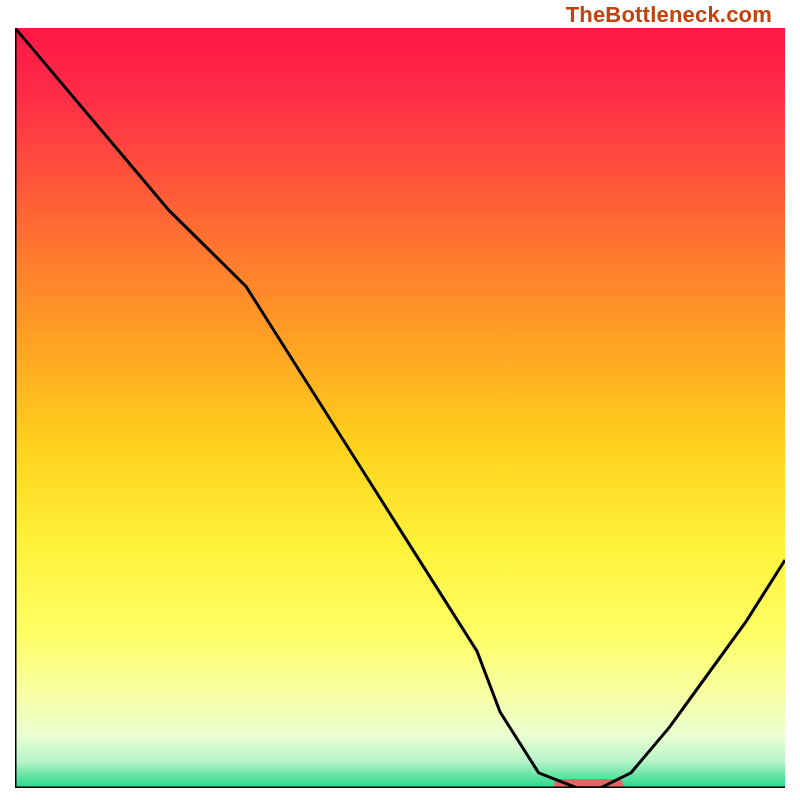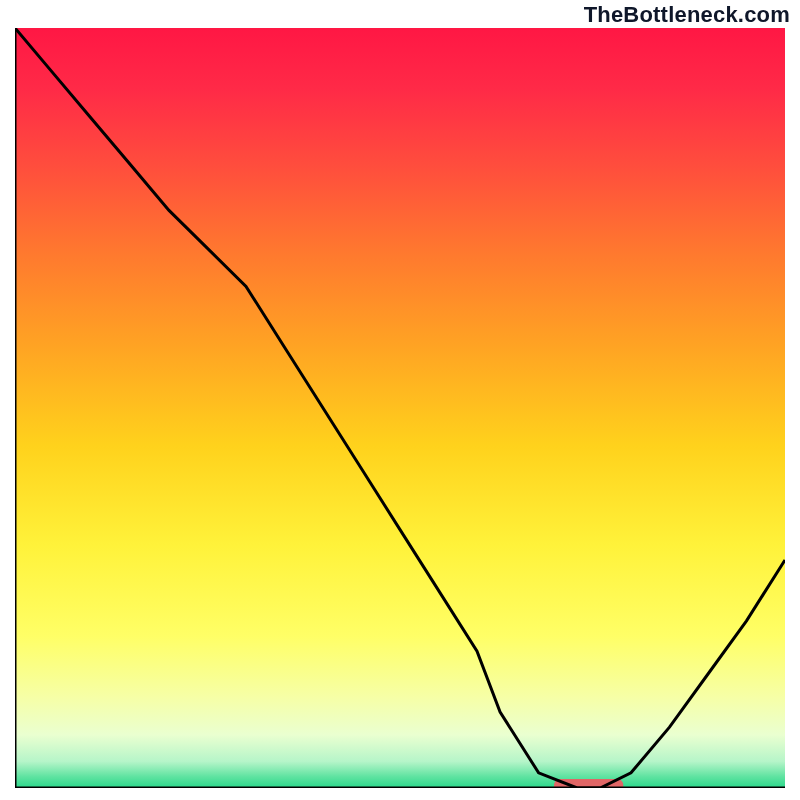--- a/index.html
+++ b/index.html
@@ -7,24 +7,24 @@
     padding: 0;
     width: 800px;
     height: 800px;
     position: relative;
     font-family: Arial, Helvetica, sans-serif;
     background: #ffffff;
   }
   .watermark {
     position: absolute;
     top: 2px;
-    right: 10px;
+    right: 28px;
     font-size: 22px;
     font-weight: 600;
-    color: #0f172a;
+    color: #c2410c;
     letter-spacing: 0.2px;
   }
   .chart-wrap {
     position: absolute;
     left: 15px;
     top: 28px;
     width: 770px;
     height: 760px;
   }
   svg { display: block; }

